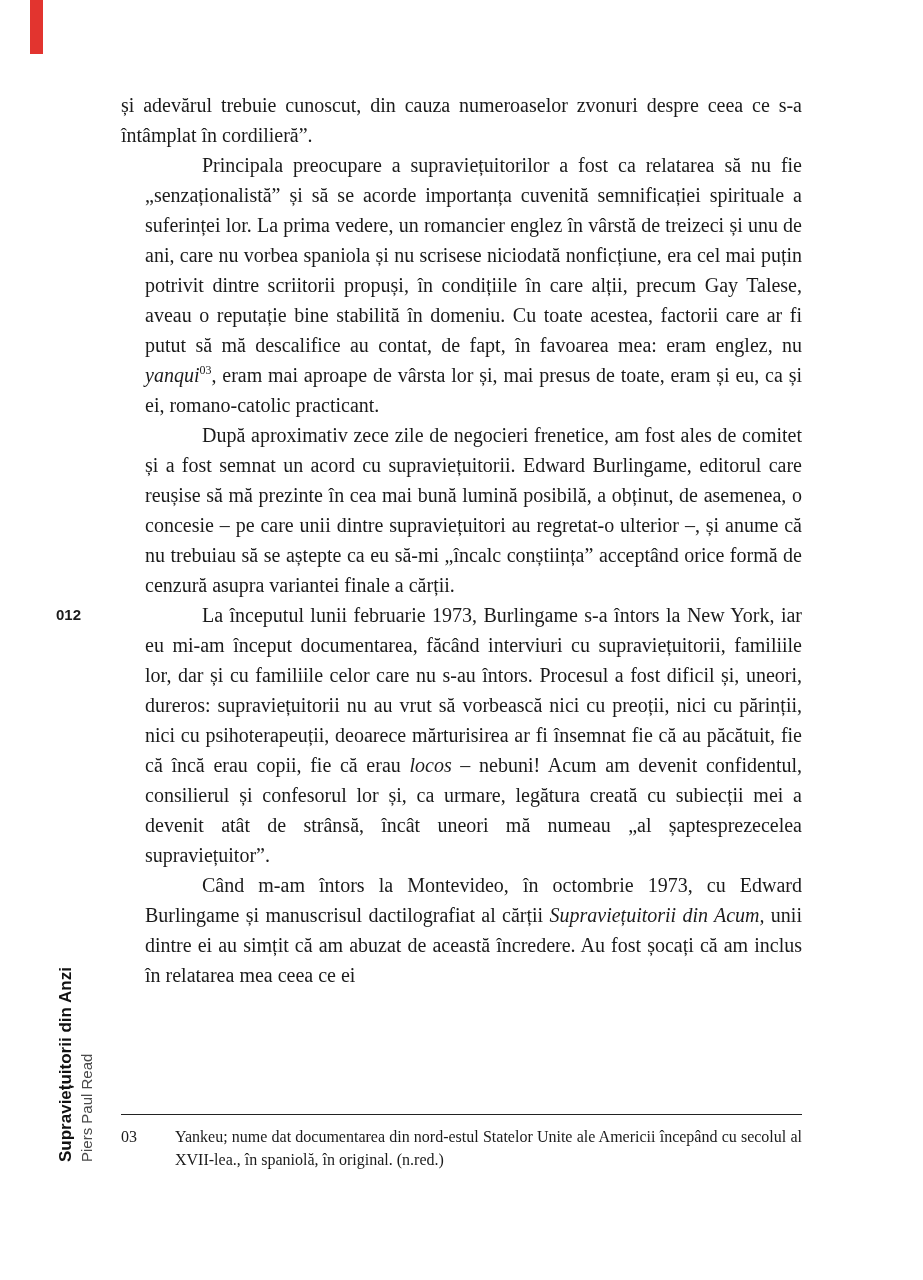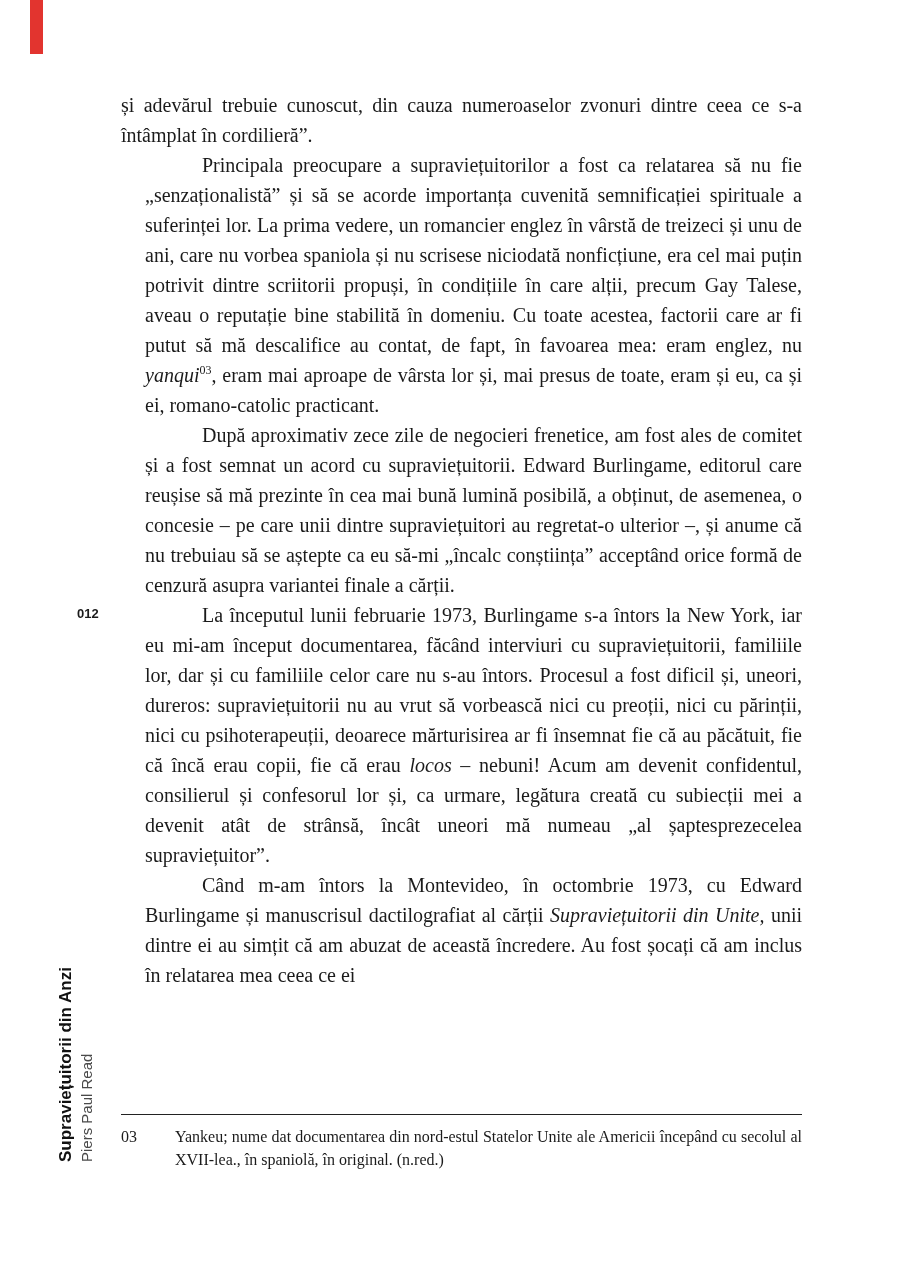--- a/index.html
+++ b/index.html
@@ -23,23 +23,22 @@
     height: 54px;
     background: #e2342f;
   }
 
   .page-number {
     position: absolute;
     left: 56px;
     top: 606px;
     font-family: "Liberation Sans", sans-serif;
     font-weight: bold;
-    font-size: 13px;
+    font-size: 15px;
     color: #1b1b1b;
-    margin-left: 21px;
   }
 
   .spine {
     position: absolute;
     left: 55px;
     top: 1162px;
     transform: rotate(-90deg);
     transform-origin: 0 0;
     white-space: nowrap;
     font-family: "Liberation Sans", sans-serif;
@@ -104,25 +103,25 @@
   <div class="accent-bar" style="background: rgb(226, 52, 47);"></div>
 
   <div class="page-number">012</div>
 
   <div class="spine">
     <div class="spine-title">Supraviețuitorii din Anzi</div>
     <div class="spine-author">Piers Paul Read</div>
   </div>
 
   <div class="body-text">
-      <p class="para"><span>și adevărul trebuie cunoscut, din cauza numeroaselor zvonuri dintre ceea ce s-a întâmplat în cordilieră”.</span></p>
+      <p class="para"><span>și adevărul trebuie cunoscut, din cauza numeroaselor zvonuri despre ceea ce s-a întâmplat în cordilieră”.</span></p>
       <p class="para indent"><span>Principala preocupare a supraviețuitorilor a fost ca relatarea să nu fie „senzaționalistă” și să se acorde importanța cuvenită semnificației spirituale a suferinței lor. La prima vedere, un romancier englez în vârstă de treizeci și unu de ani, care nu vorbea spaniola și nu scrisese niciodată nonficțiune, era cel mai puțin potrivit dintre scriitorii propuși, în condițiile în care alții, precum Gay Talese, aveau o reputație bine stabilită în domeniu. Cu toate acestea, factorii care ar fi putut să mă descalifice au contat, de fapt, în favoarea mea: eram englez, nu </span><em>yanqui</em><sup class="fn-ref">03</sup><span>, eram mai aproape de vârsta lor și, mai presus de toate, eram și eu, ca și ei, romano-catolic practicant.</span></p>
       <p class="para indent"><span>După aproximativ zece zile de negocieri frenetice, am fost ales de comitet și a fost semnat un acord cu supraviețuitorii. Edward Burlingame, editorul care reușise să mă prezinte în cea mai bună lumină posibilă, a obținut, de asemenea, o concesie – pe care unii dintre supraviețuitori au regretat-o ulterior –, și anume că nu trebuiau să se aștepte ca eu să-mi „încalc conștiința” acceptând orice formă de cenzură asupra variantei finale a cărții.</span></p>
       <p class="para indent"><span>La începutul lunii februarie 1973, Burlingame s-a întors la New York, iar eu mi-am început documentarea, făcând interviuri cu supraviețuitorii, familiile lor, dar și cu familiile celor care nu s-au întors. Procesul a fost dificil și, uneori, dureros: supraviețuitorii nu au vrut să vorbească nici cu preoții, nici cu părinții, nici cu psihoterapeuții, deoarece mărturisirea ar fi însemnat fie că au păcătuit, fie că încă erau copii, fie că erau </span><em>locos</em><span> – nebuni! Acum am devenit confidentul, consilierul și confesorul lor și, ca urmare, legătura creată cu subiecții mei a devenit atât de strânsă, încât uneori mă numeau „al șaptesprezecelea supraviețuitor”.</span></p>
-      <p class="para indent"><span>Când m-am întors la Montevideo, în octombrie 1973, cu Edward Burlingame și manuscrisul dactilografiat al cărții </span><em>Supraviețuitorii din Unite,</em><span> unii dintre ei au simțit că am abuzat de această încredere. Au fost șocați că am inclus în relatarea mea ceea ce ei</span></p>
+      <p class="para indent"><span>Când m-am întors la Montevideo, în octombrie 1973, cu Edward Burlingame și manuscrisul dactilografiat al cărții </span><em>Supraviețuitorii din Acum,</em><span> unii dintre ei au simțit că am abuzat de această încredere. Au fost șocați că am inclus în relatarea mea ceea ce ei</span></p>
     </div>
 
   <div class="footnote-rule"></div>
 
   <div class="footnote">
     <div class="fn-marker">03</div>
     <div class="fn-text">Yankeu; nume dat documentarea din nord-estul Statelor Unite ale Americii începând cu secolul al XVII-lea., în spaniolă, în original. (n.red.)</div>
   </div>
 
 </div>

